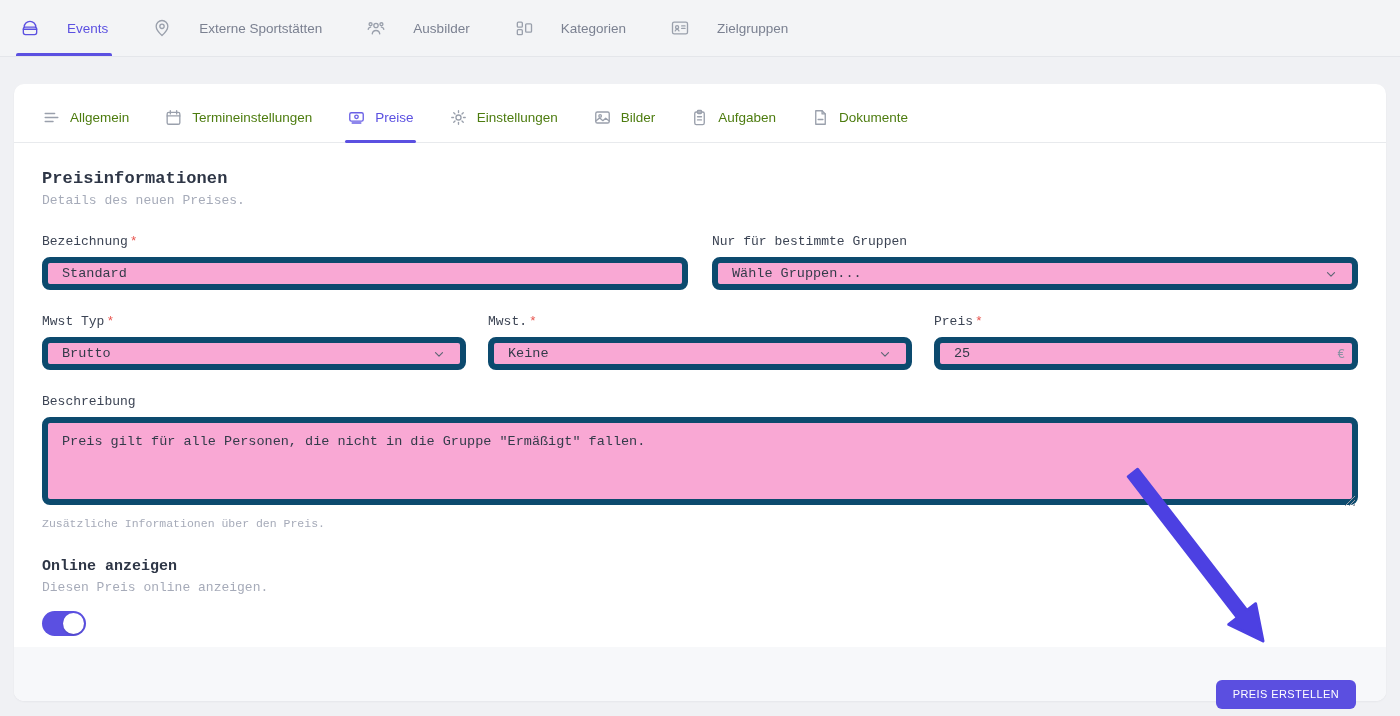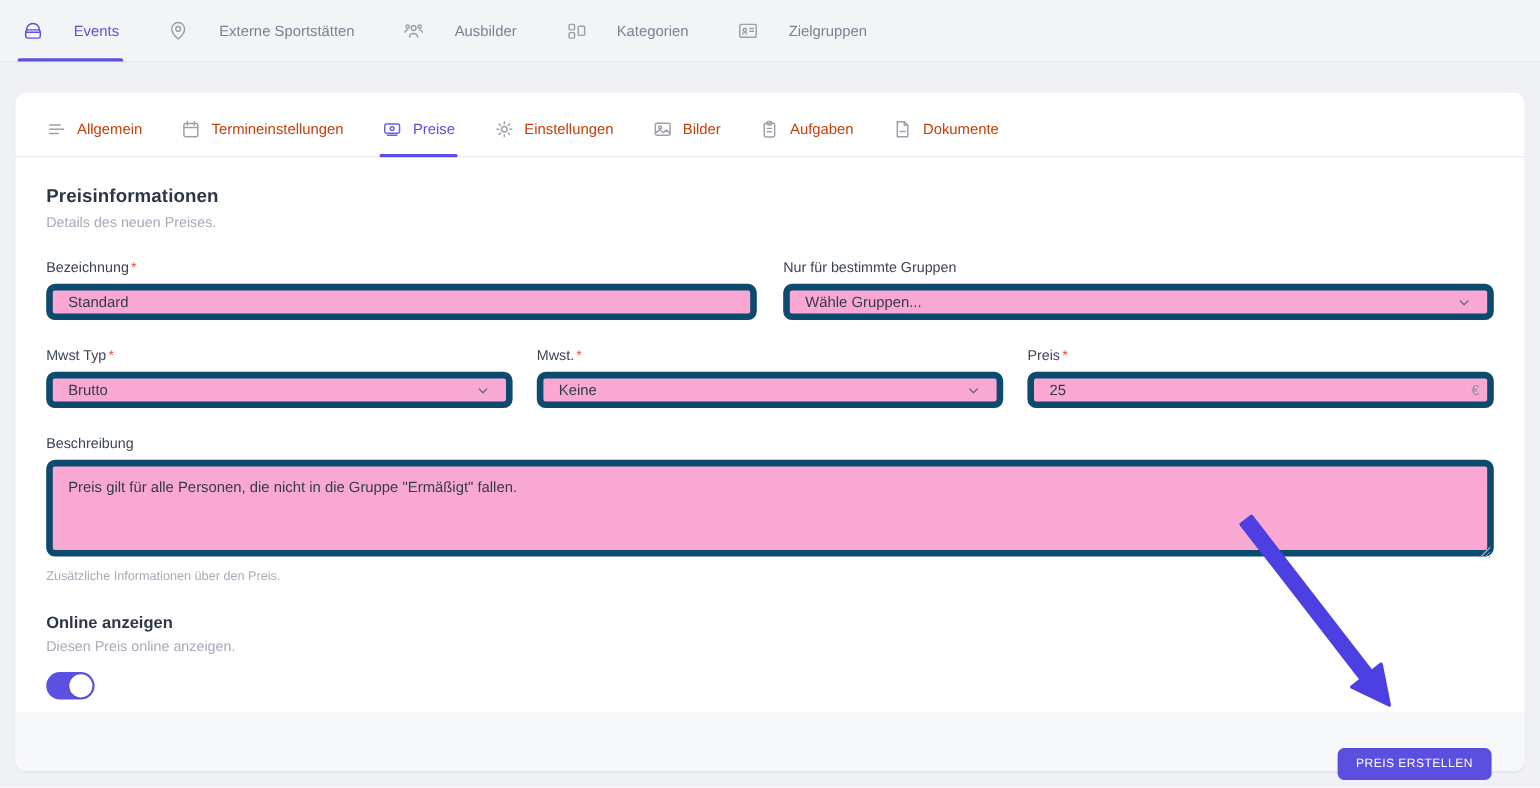--- a/index.html
+++ b/index.html
@@ -13,28 +13,28 @@
   .topnav-item .ticon { display:flex; color:#9AA0AC; }
   .topnav-item.active { color:#5B50E1; }
   .topnav-item.active .ticon { color:#5B50E1; }
   .topnav-item.active::after { content:""; position:absolute; left:0; right:0; bottom:0; height:3px; border-radius:2px 2px 0 0; background:#5B50E1; }
 
   
   .card { position:relative; margin:27px 14px 0 14px; height:617px; background:#fff; border-radius:10px; box-shadow:0 1px 2px rgba(30,35,60,0.05); }
 
   
   .subtabs { display:flex; align-items:flex-end; gap:35px; padding:24px 28px 0 28px; border-bottom:1px solid #E8EAED; }
-  .subtab { position:relative; display:flex; align-items:center; gap:9px; padding-bottom:15px; font-size:13.5px; color:#c2410c; cursor:pointer; }
+  .subtab { position:relative; display:flex; align-items:center; gap:9px; padding-bottom:15px; font-size:13.5px; color:#4d7c0f; cursor:pointer; }
   .subtab .ticon { display:flex; color:#9AA0AC; }
   .subtab.active { color:#5B50E1; }
   .subtab.active .ticon { color:#6A60E6; }
   .subtab.active::after { content:""; position:absolute; left:-2px; right:-2px; bottom:-1px; height:3px; border-radius:2px; background:#5B50E1; }
 
   
-  .content { padding:26px 28px 0 28px; }
+  .content { padding:26px 28px 0 28px;font-family:Liberation Mono, monospace; }
   .section-title { font-size:17px; font-weight:700; color:#2E3646; letter-spacing:.1px; }
   .section-sub { margin-top:5px; font-size:13px; color:#A6ABB9; }
 
   .form-row { display:grid; gap:24px; margin-top:24px; }
   .cols-2 { grid-template-columns:1fr 1fr;margin-top:26px; }
   .cols-3 { grid-template-columns:1fr 1fr 1fr; gap:22px; }
 
   .field label { display:block; font-size:13px; color:#3C4454; margin-bottom:8px; }
   .req { color:#E8554F; margin-left:2px; }
 

